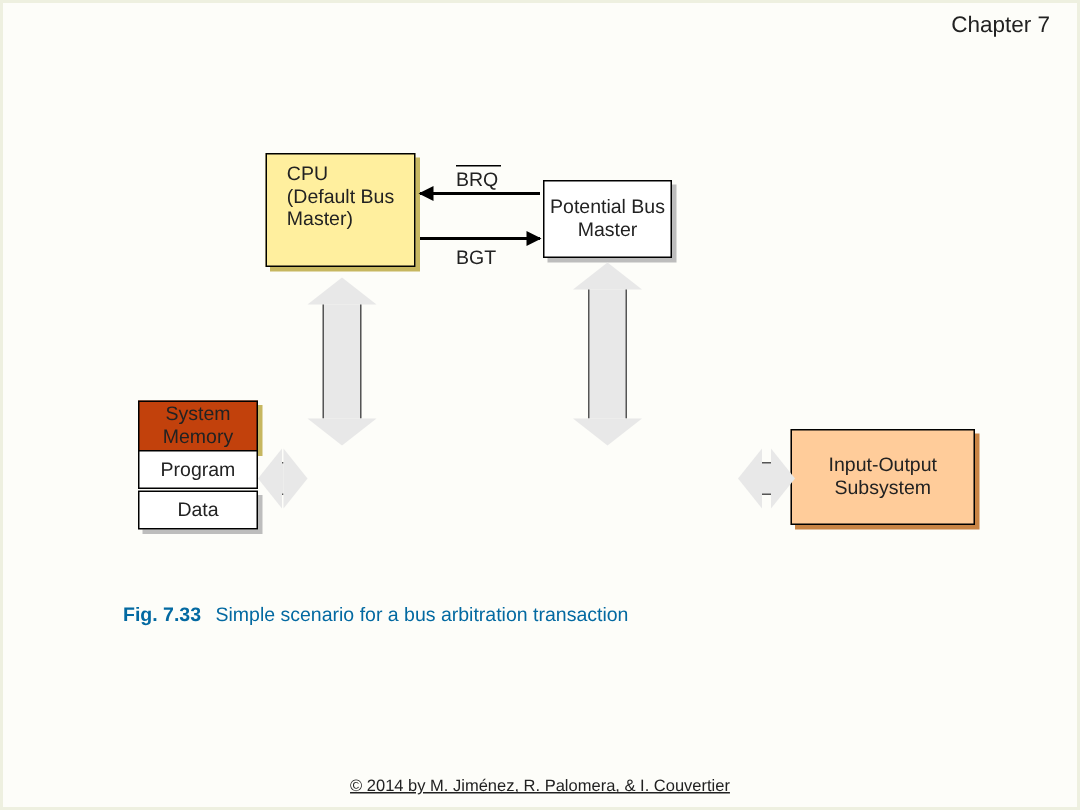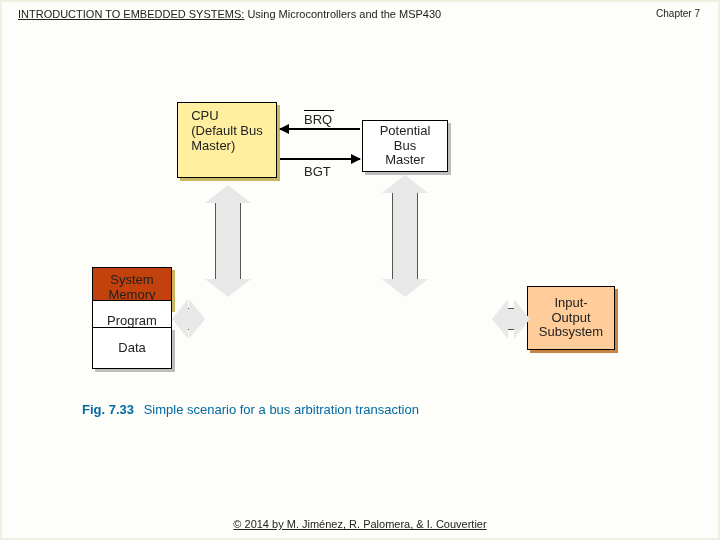--- a/index.html
+++ b/index.html
@@ -1,31 +1,31 @@
 <!DOCTYPE html>
 <html><head>
 <meta charset="utf-8">
 <style>
   html,body{margin:0;padding:0;width:720px;height:540px;background:#fdfdf9;font-family:Verdana,Geneva,sans-serif;font-size:11px;color:#222;}
   .slide{position:relative;width:720px;height:540px;border:2px solid #eef0e0;box-sizing:border-box;}
   .hdr-title{position:absolute;top:6px;left:16px;font-size:11px;}
   .hdr-title .u{text-decoration:underline;}
-  .hdr-chapter{position:absolute;top:6px;right:18px;font-size:10px;}
+  .hdr-chapter{position:absolute;top:6px;right:18px;font-size:15px;}
   .footer{position:absolute;bottom:8px;width:100%;text-align:center;font-size:11px;text-decoration:underline;}
   .figwrap{position:absolute;left:80px;top:90px;width:560px;height:350px;}
   .caption{position:absolute;left:0;top:310px;font-family:Arial,Helvetica,sans-serif;font-size:13px;color:#0369a1;}
   .caption .b{font-weight:bold;margin-right:6px;}
-  .box{position:absolute;box-sizing:border-box;background:#fff;border:1px solid #000;font-family:Arial,Helvetica,sans-serif;font-size:13px;line-height:1.15;display:flex;align-items:center;justify-content:center;text-align:center;padding:20px;}
+  .box{position:absolute;box-sizing:border-box;background:#fff;border:1px solid #000;font-family:Arial,Helvetica,sans-serif;font-size:13px;line-height:1.15;display:flex;align-items:center;justify-content:center;text-align:center;padding:0;}
   .cpu{left:95px;top:10px;width:100px;height:76px;background:#ffef9e;box-shadow:3px 3px 0 #c7b760;justify-content:center;align-items:flex-start;text-align:left;padding:6px;}
   .pbm{left:280px;top:28px;width:86px;height:52px;box-shadow:3px 3px 0 #bdbdbd;}
   .memhdr{left:10px;top:175px;width:80px;height:34px;background:#c2410c;box-shadow:3px 3px 0 #c7b760;}
   .prog{left:10px;top:208px;width:80px;height:26px;text-align:right;}
   .data{left:10px;top:235px;width:80px;height:26px;box-shadow:3px 3px 0 #bdbdbd;}
   .bus{left:120px;top:207px;width:290px;height:40px;font-size:16px;box-shadow:3px 3px 0 #bdbdbd;}
-  .io{left:445px;top:194px;width:88px;height:64px;background:#ffcc9a;box-shadow:3px 3px 0 #c98444;}
+  .io{left:445px;top:194px;width:123px;height:64px;background:#ffcc9a;box-shadow:3px 3px 0 #c98444;}
   
   .varrow{position:absolute;width:46px;}
   .varrow .shaft{position:absolute;left:10px;right:10px;top:18px;bottom:18px;background:#e8e8e8;border-left:1px solid #555;border-right:1px solid #555;}
   .varrow .head{position:absolute;left:0;right:0;height:18px;}
   .varrow .head.up{top:0;}
   .varrow .head.dn{bottom:0;}
   .varrow .head::before{content:"";position:absolute;left:0;right:0;height:0;border-left:23px solid transparent;border-right:23px solid transparent;}
   .varrow .head.up::before{bottom:0;border-bottom:18px solid #e8e8e8;}
   .varrow .head.dn::before{top:0;border-top:18px solid #e8e8e8;}
   .varrow .head.up::after,.varrow .head.dn::after{content:"";position:absolute;left:-1px;right:-1px;height:0;border-left:24px solid transparent;border-right:24px solid transparent;z-index:-1;}
@@ -48,23 +48,20 @@
   .sig .ah{position:absolute;width:0;height:0;top:-4px;border-top:5px solid transparent;border-bottom:5px solid transparent;}
   .sig .ah.left{left:-1px;border-right:10px solid #000;}
   .sig .ah.right{right:-1px;border-left:10px solid #000;}
   .siglabel{position:absolute;font-family:Arial,Helvetica,sans-serif;font-size:13px;}
   .overline{position:absolute;height:1px;background:#000;}
 </style>
 </head>
 <body>
 
 <div class="slide">
-  <div class="hdr-title">
-    <span class="u">INTRODUCTION TO EMBEDDED SYSTEMS:</span><span> Using Microcontrollers and the MSP430</span>
-  </div>
   <div class="hdr-chapter">Chapter 7</div>
 
   <div class="figwrap">
 
     <div class="box cpu">
       <div>
         <span>CPU</span><br>
         <span>(Default Bus</span><br>
         <span>Master)</span>
       </div>

